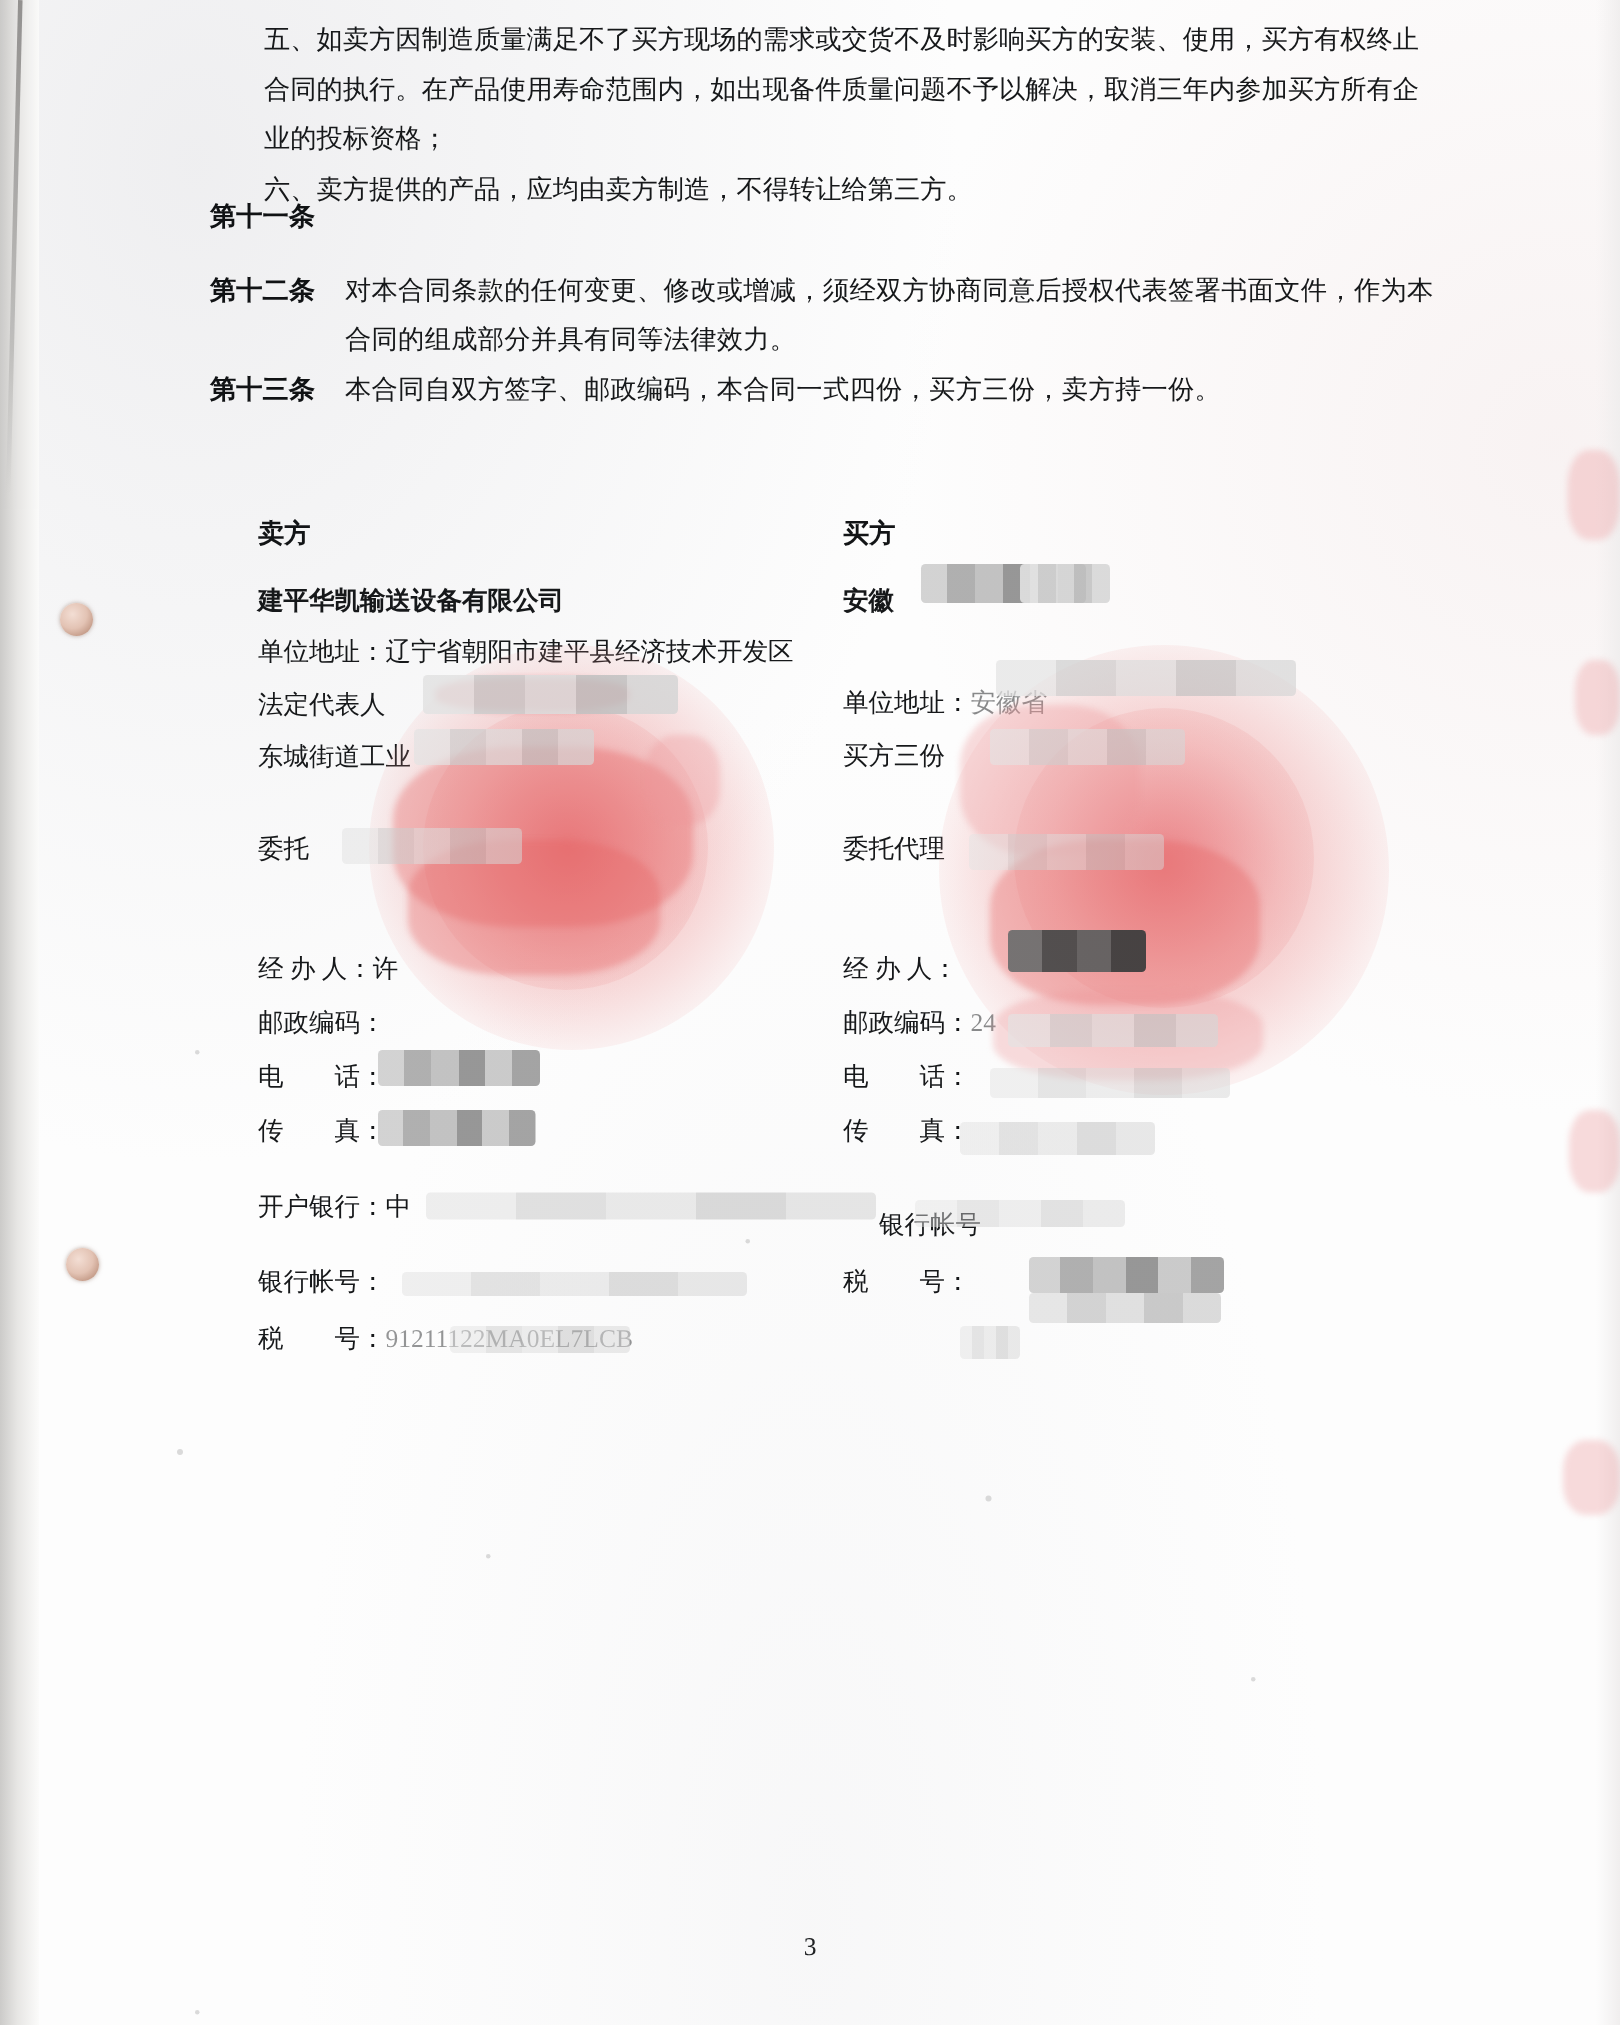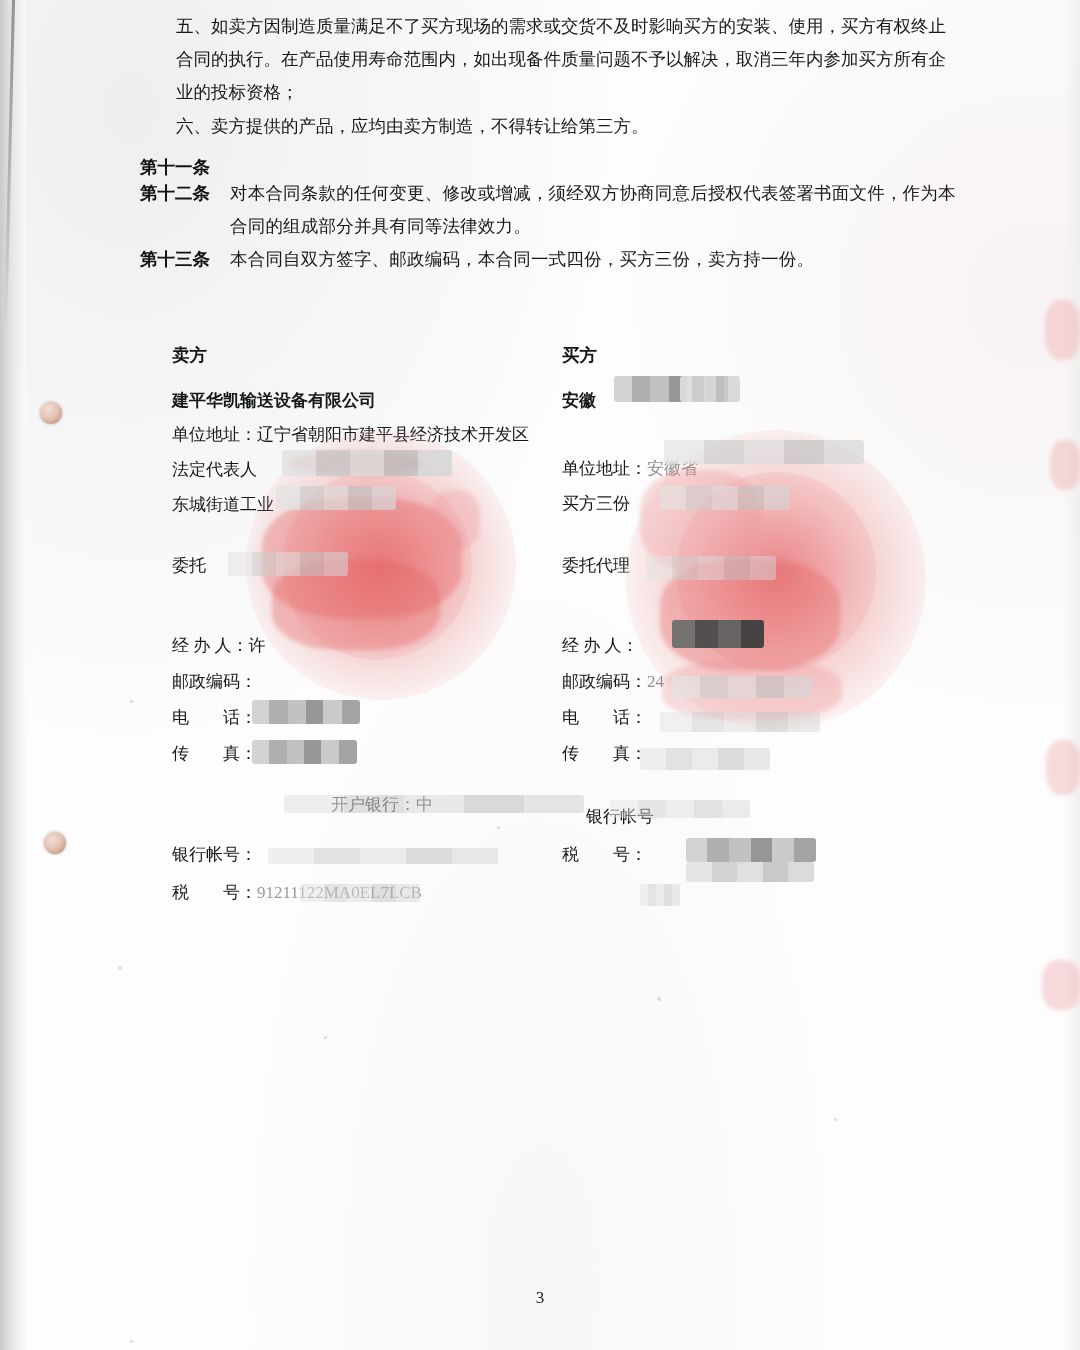--- a/index.html
+++ b/index.html
@@ -190,21 +190,21 @@
   <div class="punch" style="left:44px; top:832px;"></div>
 
   <div class="numbered" style="left:176px; top:10px; width:775px; text-indent:0; padding-left:0;">
     <span style="display:block; text-indent:0; padding-left:28px; margin-left:-28px;">五、如卖方因制造质量满足不了买方现场的需求或交货不及时影响买方的安装、使用，买方有权终止合同的执行。在产品使用寿命范围内，如出现备件质量问题不予以解决，取消三年内参加买方所有企业的投标资格；</span>
   </div>
 
   <div class="numbered" style="left:176px; top:110px; width:775px;">
     <span>六、卖方提供的产品，应均由卖方制造，不得转让给第三方。</span>
   </div>
 
-  <div class="clause-label" style="left:140px; top:151px;">第十一条</div>
+  <div class="clause-label" style="left:140px; top:128px;">第十一条</div>
 
   <div class="clause-label" style="left:140px; top:177px;">第十二条</div>
   <div class="doc-text" style="left:230px; top:177px; width:730px; text-indent:0;">对本合同条款的任何变更、修改或增减，须经双方协商同意后授权代表签署书面文件，作为本合同的组成部分并具有同等法律效力。</div>
 
   <div class="clause-label" style="left:140px; top:243px;">第十三条</div>
   <div class="doc-text" style="left:230px; top:243px; width:730px;">本合同自双方签字、邮政编码，本合同一式四份，买方三份，卖方持一份。</div>
 
   <div class="sig-col" style="left:172px; top:340px;">
     <div class="sig-head">卖方</div>
     <div style="height:14px"></div>
@@ -227,21 +227,21 @@
     <div class="sig-line" style="line-height:36px;">
       <span class="label-sp">邮政编码：</span><span></span>
     </div>
     <div class="sig-line" style="line-height:36px;">
       <span class="label-sp">电　　话：</span><span></span>
     </div>
     <div class="sig-line" style="line-height:36px;">
       <span class="label-sp">传　　真：</span><span></span>
     </div>
     <div style="height:14px"></div>
-    <div class="sig-line" style="line-height:38px;text-align:center;">
+    <div class="sig-line" style="line-height:38px;">
       <span class="label-sp">开户银行：</span><span>中</span>
     </div>
     <div style="height:12px"></div>
     <div class="sig-line" style="line-height:38px;">
       <span class="label-sp">银行帐号：</span><span></span>
     </div>
     <div class="sig-line" style="line-height:38px;">
       <span class="label-sp">税　　号：</span><span style="opacity:.45;">91211122MA0EL7LCB</span>
     </div>
   </div>

